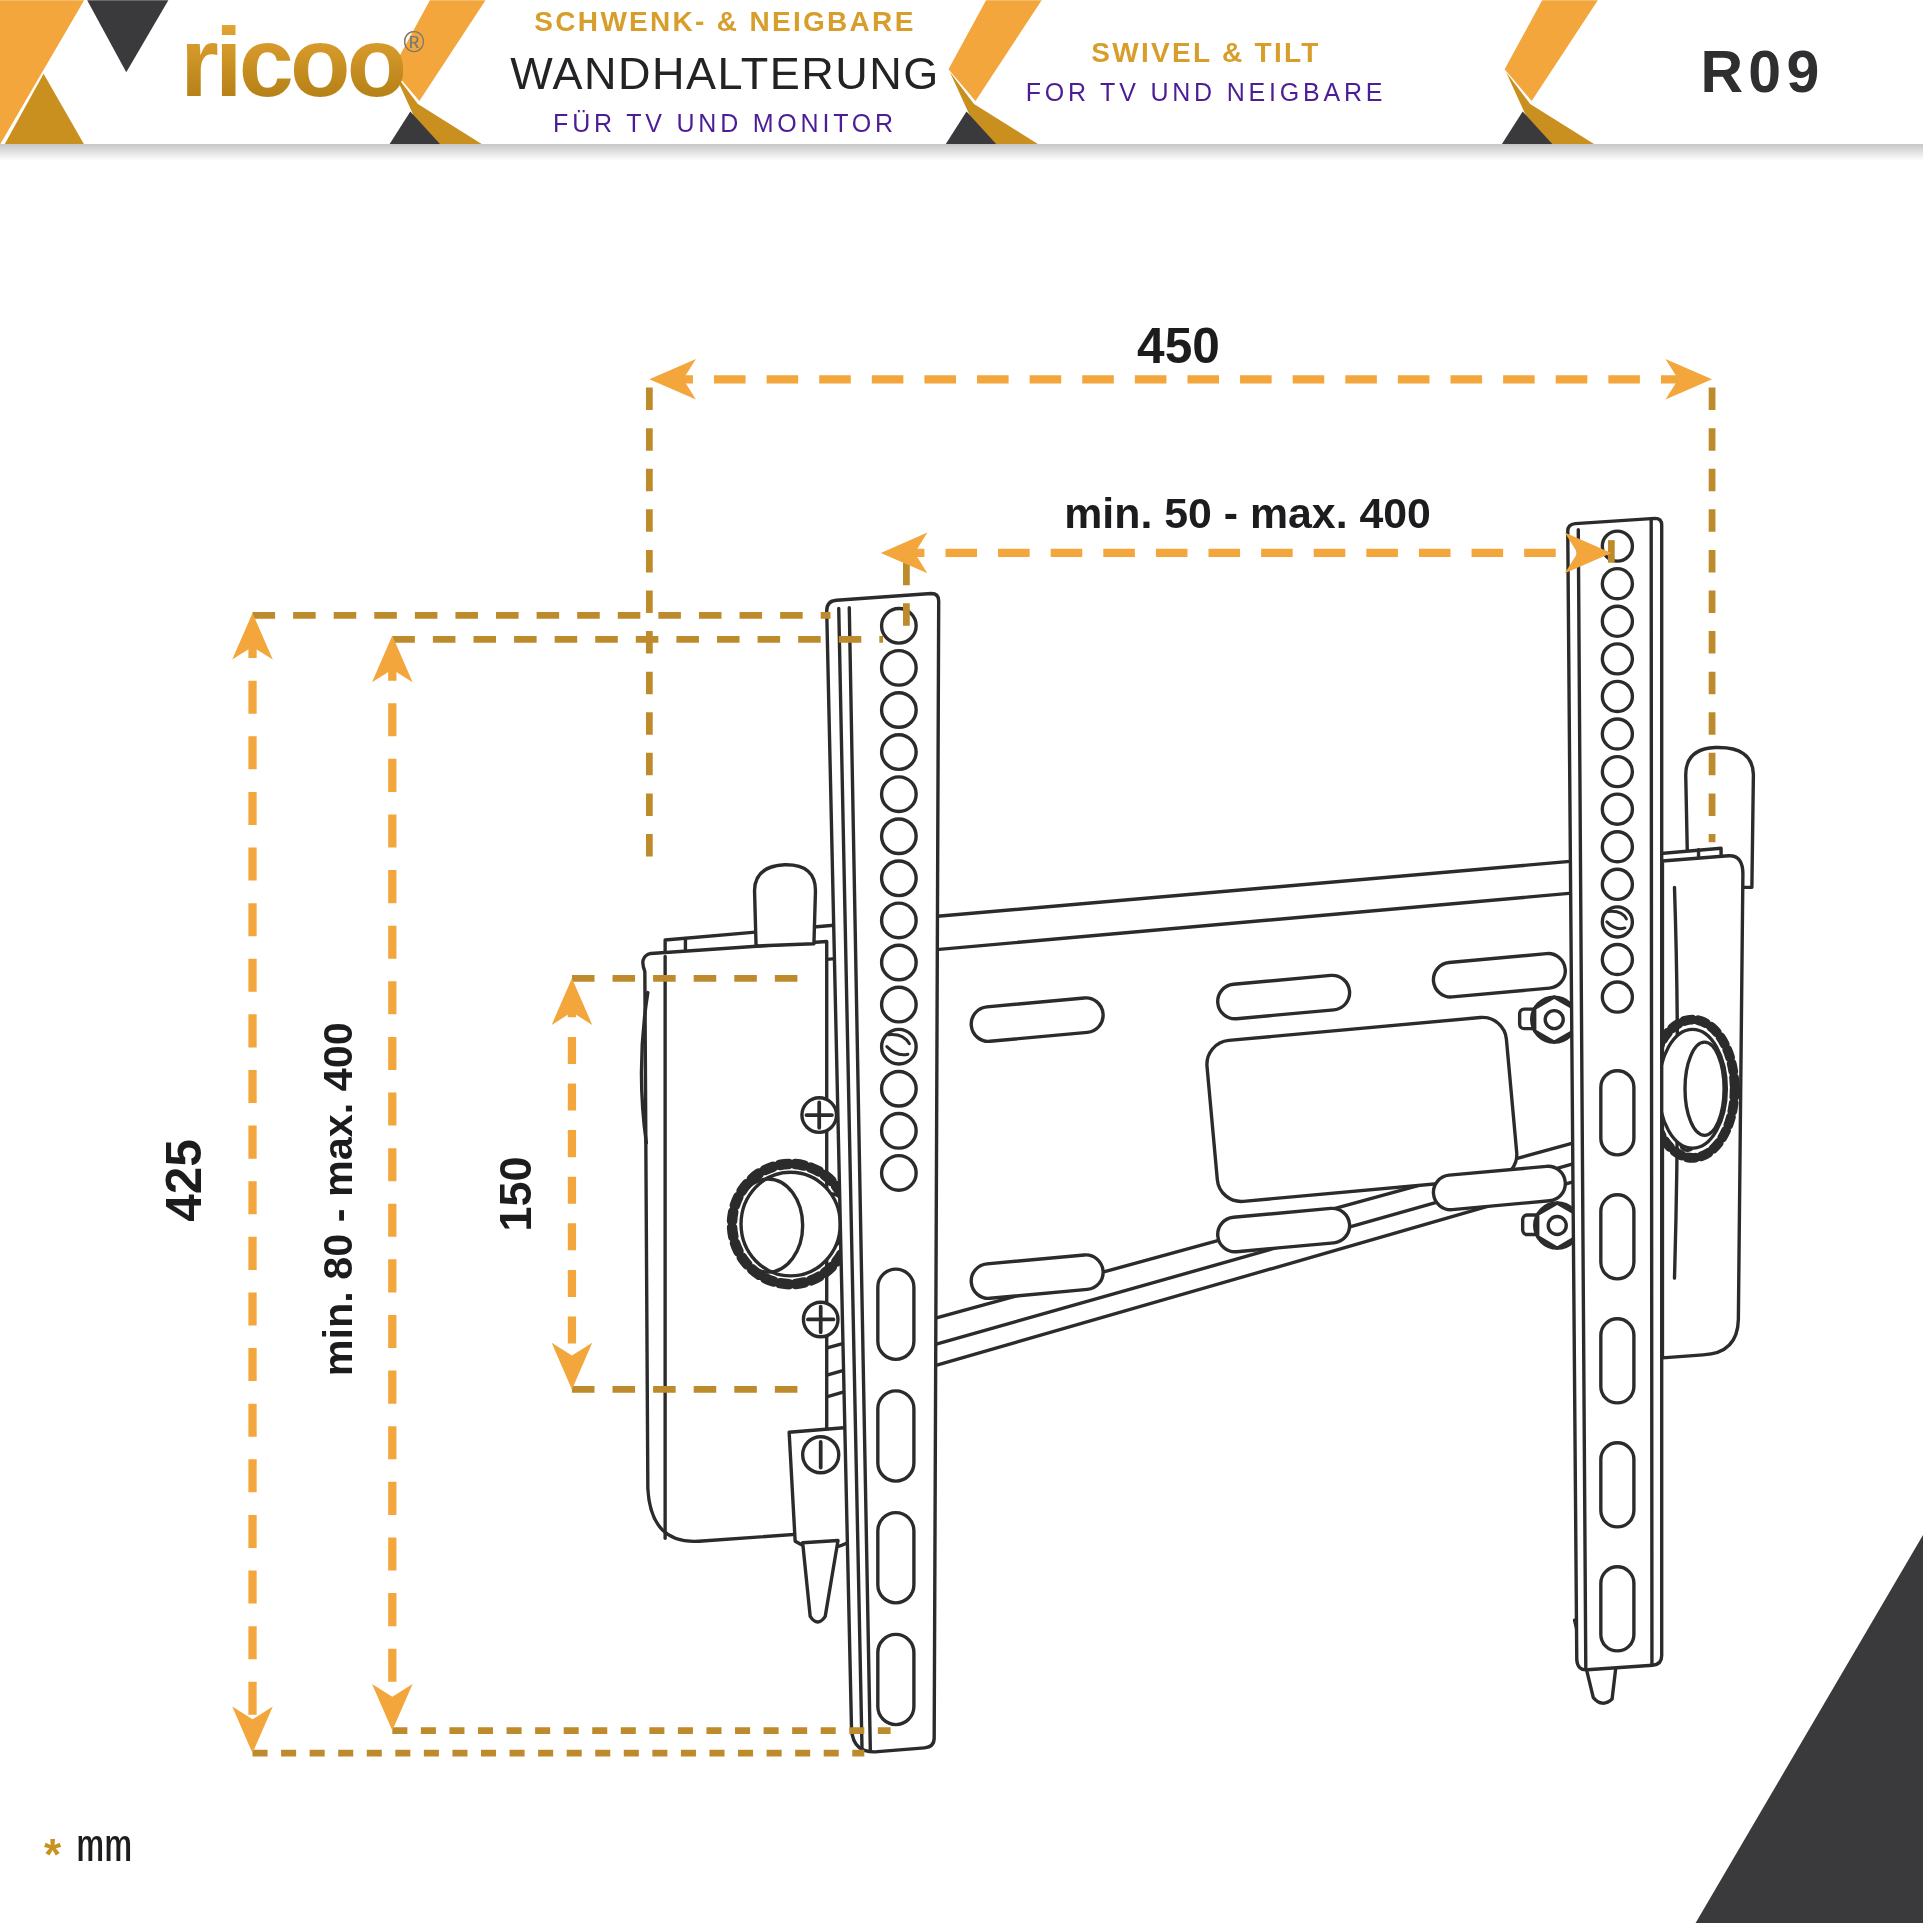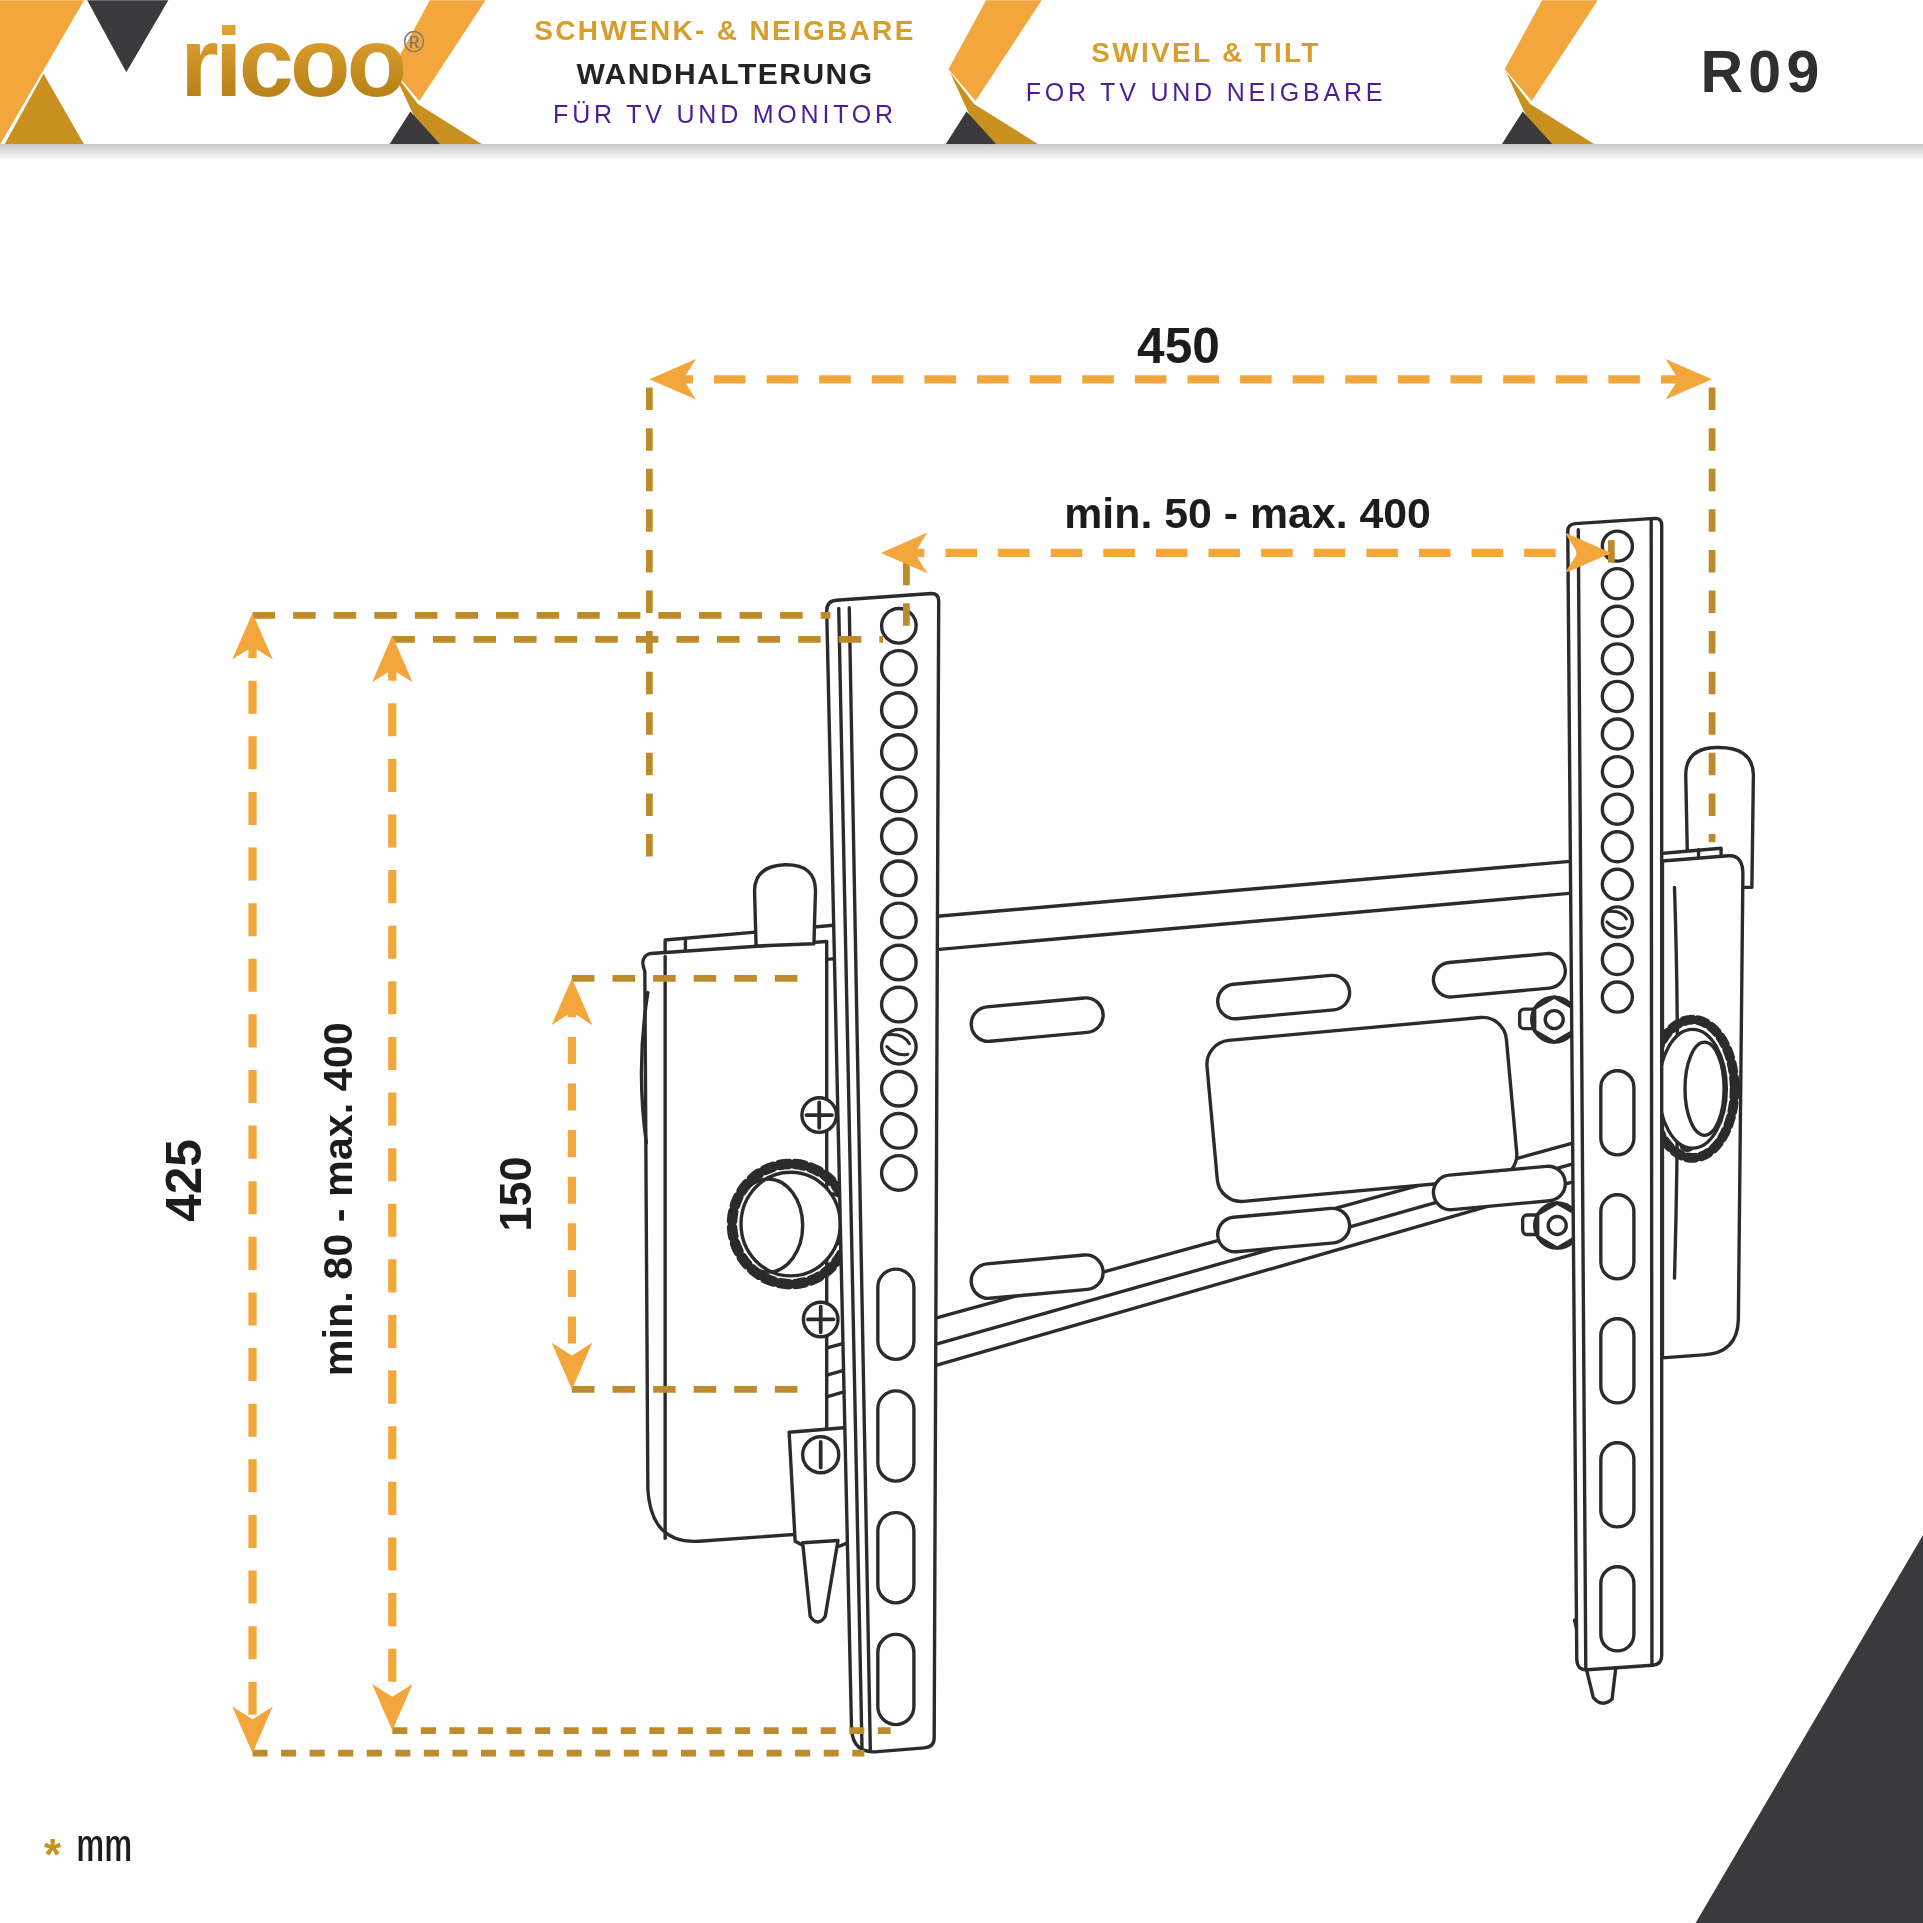--- a/index.html
+++ b/index.html
@@ -15,21 +15,21 @@
   .logo-text{font-size:99px;font-weight:800;letter-spacing:-3.8px;
              background:linear-gradient(#eead3a,#a9770f);
              -webkit-background-clip:text;background-clip:text;
              -webkit-text-fill-color:transparent;color:#d79a26;}
   .logo-reg{font-size:28.6px;color:#7a7a7a;vertical-align:44px;font-weight:400;-webkit-text-fill-color:#7a7a7a;}
   .lang-block{position:absolute;top:0;height:144px;display:flex;flex-direction:column;
               align-items:center;justify-content:center;gap:9.8px;}
   .lang-de{left:511px;width:428px;}
   .lang-en{left:992px;width:428px;}
   .t-sub{font-size:28px;font-weight:700;color:#D79E2B;letter-spacing:2.3px;white-space:nowrap;}
-  .t-main{font-size:30px;font-weight:700;color:#232325;letter-spacing:1.5px;white-space:nowrap;}
+  .t-main{font-size:45px;font-weight:400;color:#232325;letter-spacing:1.5px;white-space:nowrap;}
   .t-cap{font-size:25px;font-weight:400;color:#4c1d95;letter-spacing:3.8px;white-space:nowrap;}
   .model{position:absolute;left:1616px;top:0;width:293px;height:144px;display:flex;
          align-items:center;justify-content:center;
          font-size:59px;font-weight:800;color:#2F2F31;letter-spacing:5.3px;}
 
   
   .diagram-svg{position:absolute;left:0;top:162px;width:1924px;height:1601px;}
 
   
   .corner-tri{position:absolute;left:1695px;top:1535px;width:228px;height:389px;

